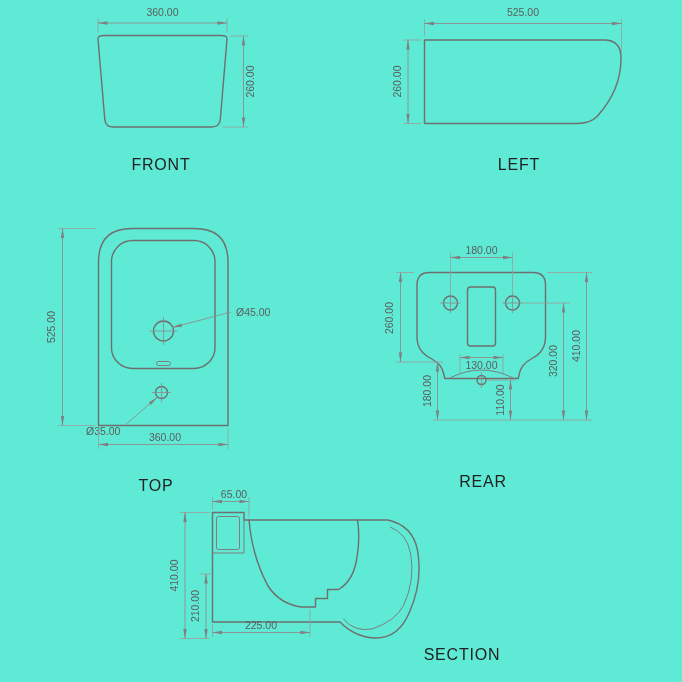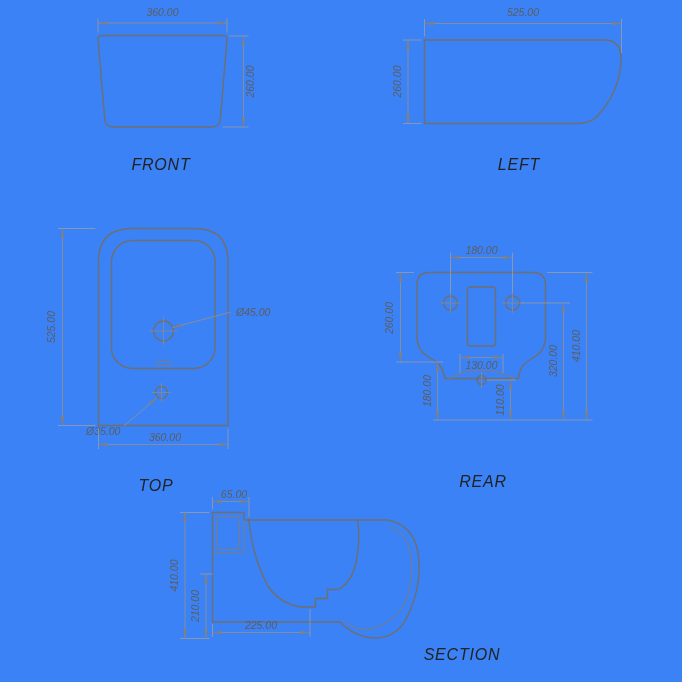--- a/index.html
+++ b/index.html
@@ -1,18 +1,18 @@
 <!DOCTYPE html>
 <html><head>
 <meta charset="utf-8">
 <style>
   html,body { margin:0; padding:0; background:#ffffff; }
   .sheet {
-    position:relative; width:682px; height:682px; background:#3b82f6;
-    font-family:"Liberation Sans", sans-serif; overflow:hidden;font-style:italic;
+    position:relative; width:682px; height:682px; background:#5eead4;
+    font-family:"Liberation Sans", sans-serif; overflow:hidden;
   }
   svg { display:block; }
   .outline  { fill:none; stroke:#6f6f6f; stroke-width:1.4; stroke-linejoin:round; stroke-linecap:round; }
   .thin     { fill:none; stroke:#7d7d7d; stroke-width:1; }
   .dimline  { stroke:#8f8f8f; stroke-width:0.9; fill:none; }
   .extline  { stroke:#9d9d9d; stroke-width:0.8; fill:none; }
   .cline    { stroke:#8a8a8a; stroke-width:0.8; fill:none; }
   .dimtext  { font-family:"Liberation Sans", sans-serif; font-size:10.5px; fill:#5d5d5d; }
   .viewlabel{ font-family:"Liberation Sans", sans-serif; font-size:16px; fill:#222222; letter-spacing:0.8px; }
 </style>

